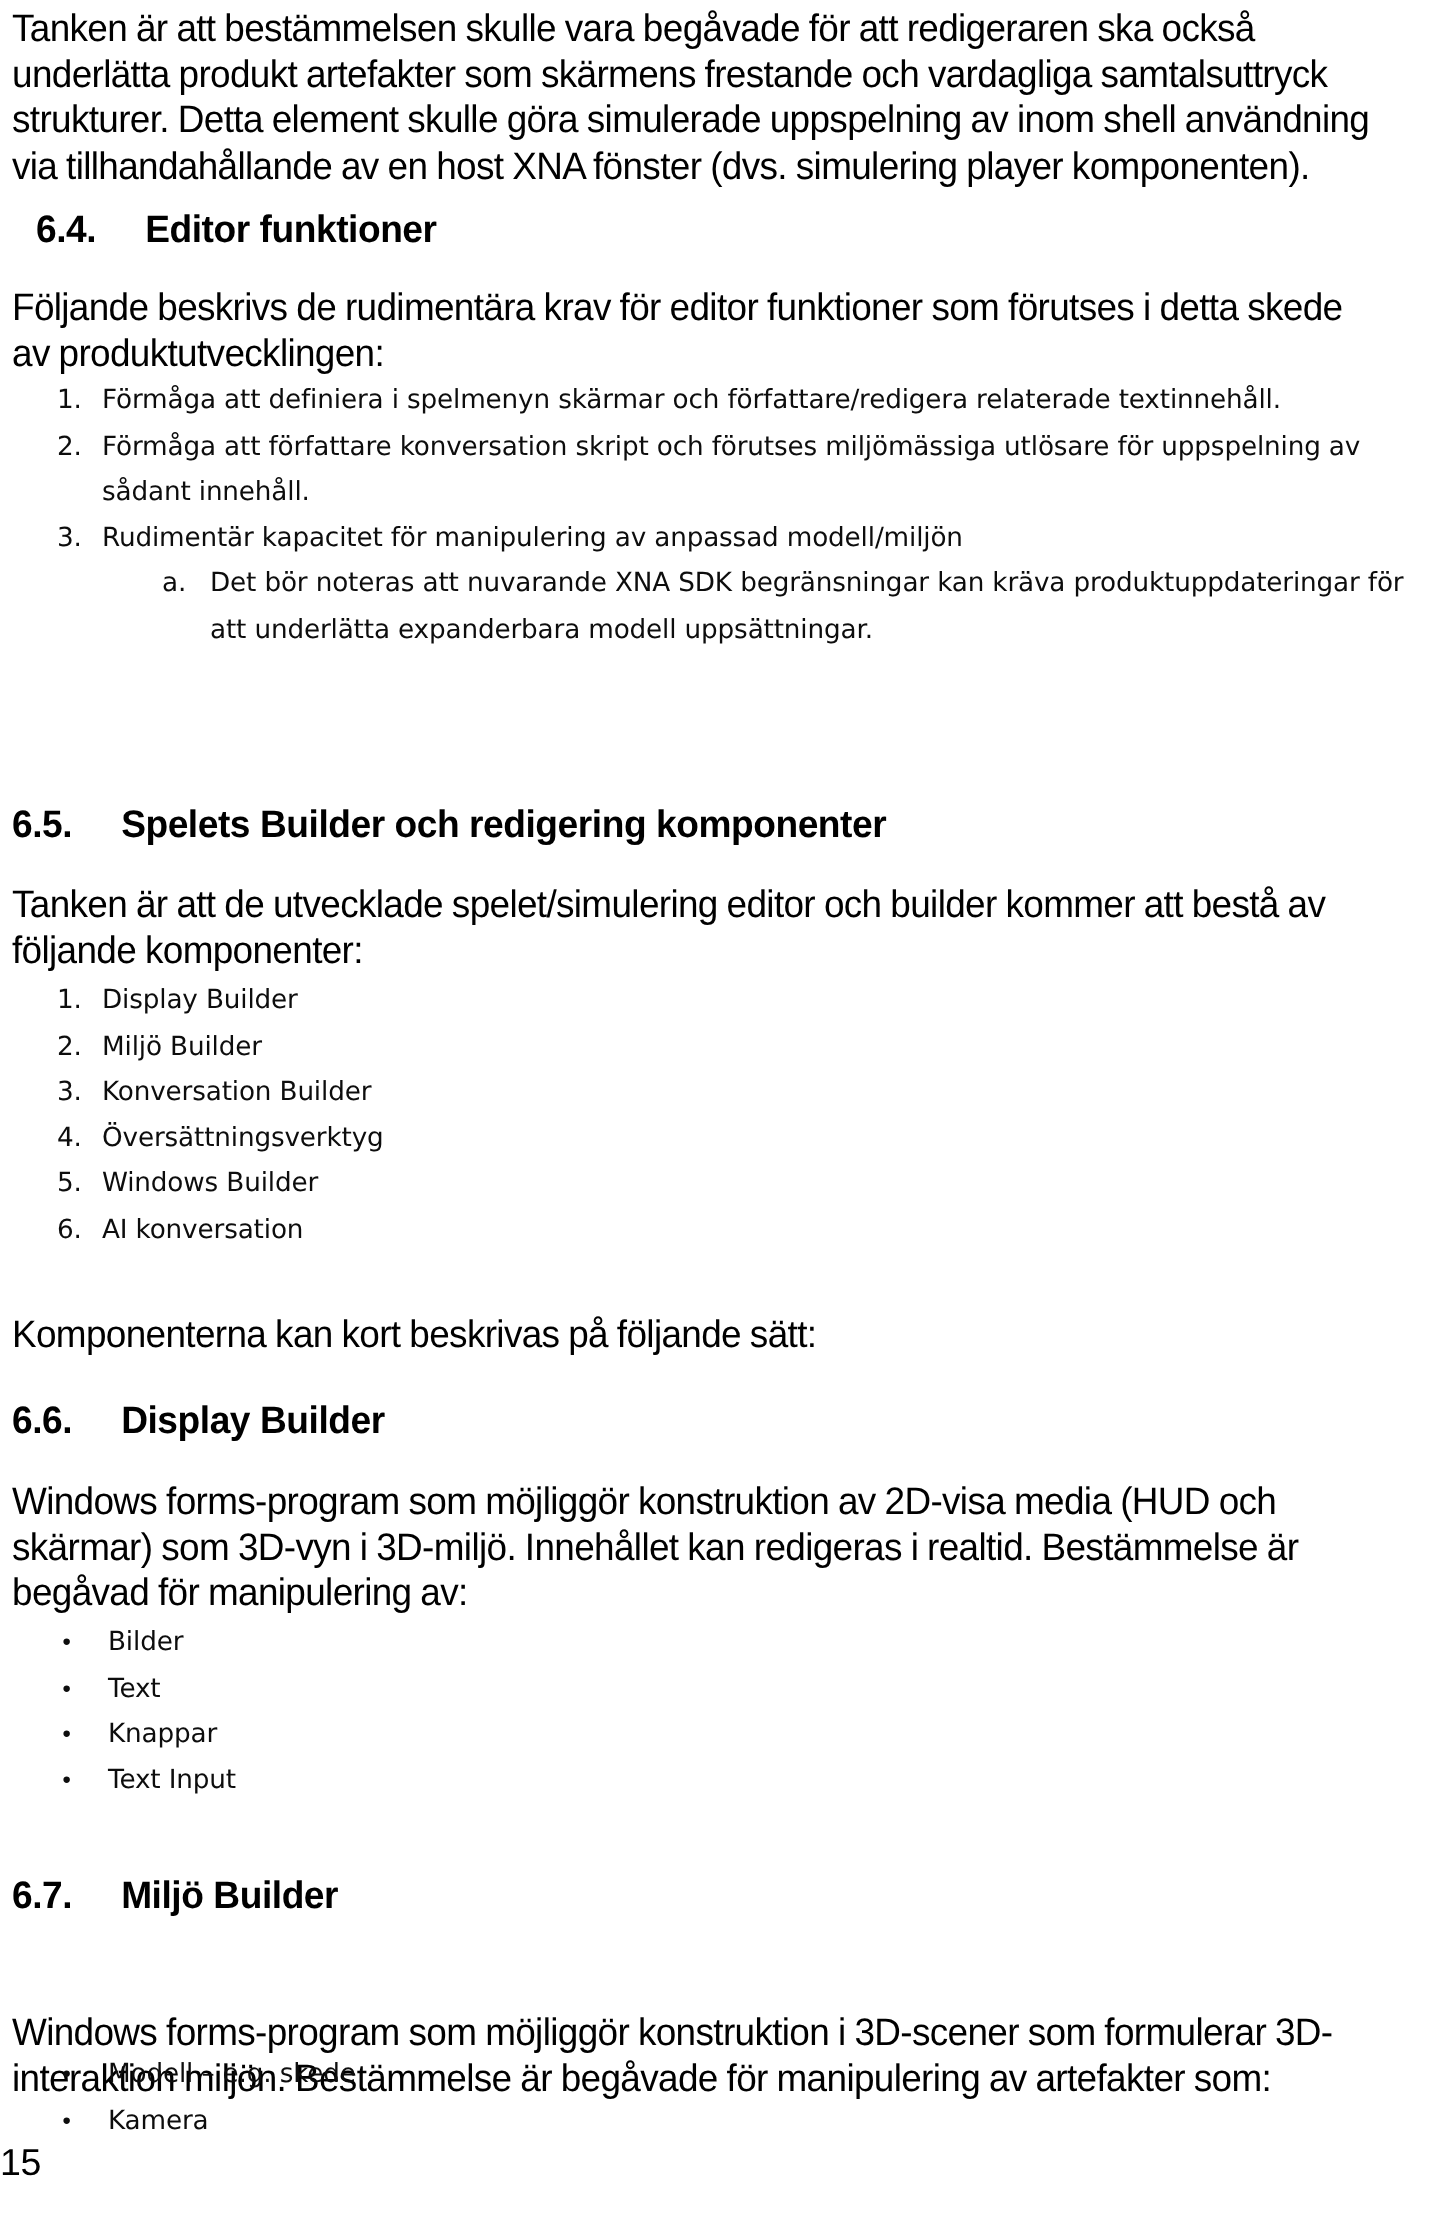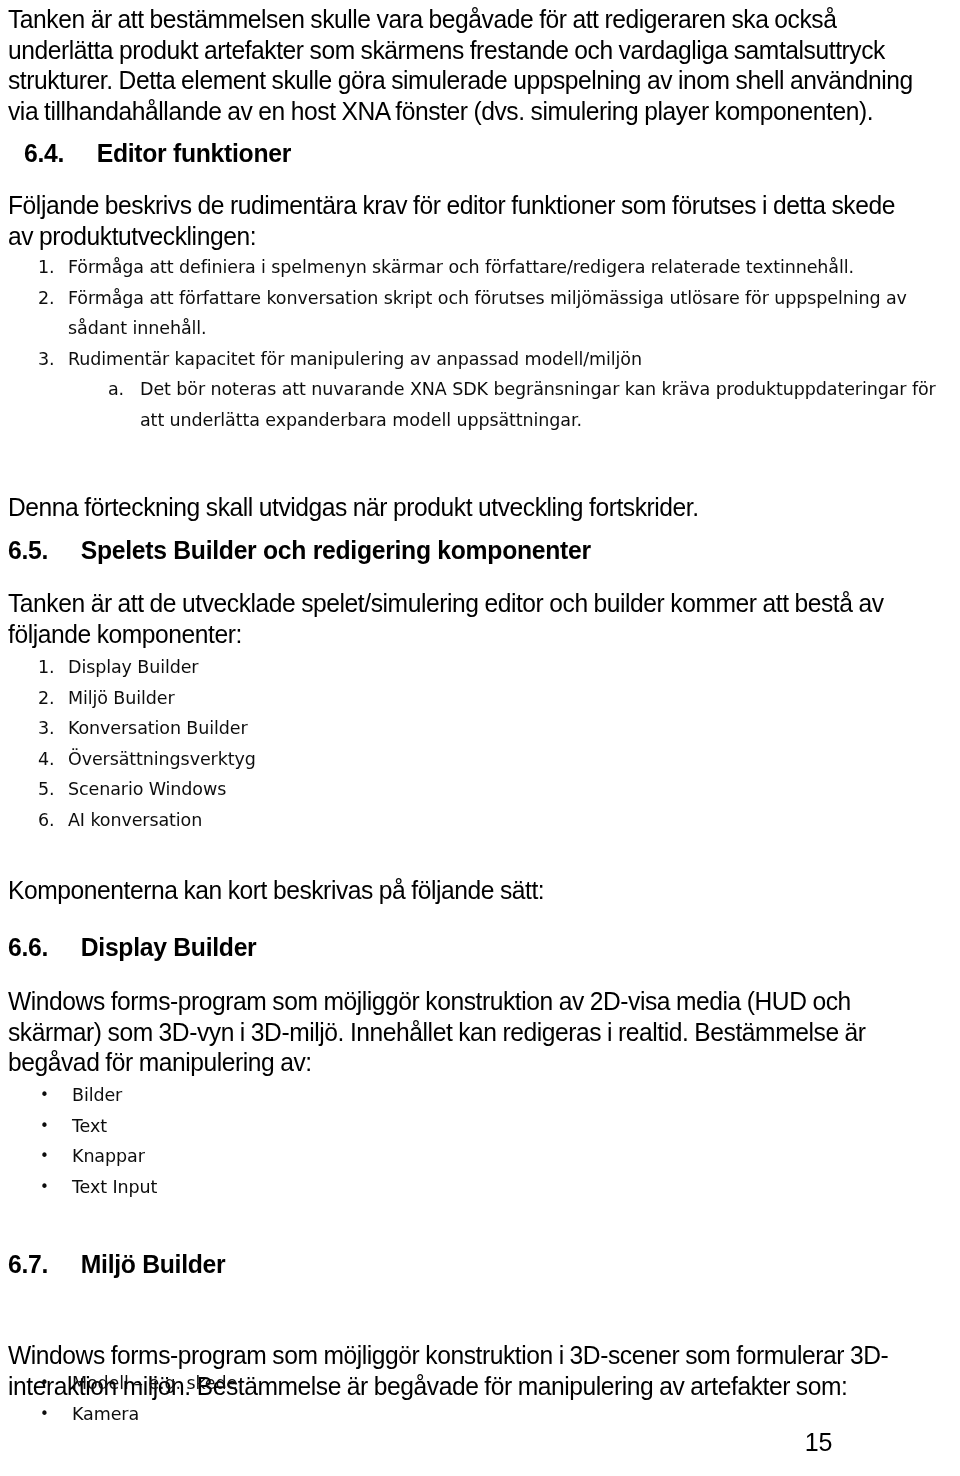--- a/index.html
+++ b/index.html
@@ -110,21 +110,21 @@
   #heading-65      { left: 8px;  top: 535px; width: 700px; }
   #para-65-intro   { left: 8px;  top: 588px; width: 945px; }
   #list-65         { left: 0;    top: 652px; width: 500px; }
   #para-65-close   { left: 8px;  top: 875px; width: 700px; }
   #heading-66      { left: 8px;  top: 932px; width: 600px; }
   #para-66-intro   { left: 8px;  top: 986px; width: 952px; }
   #list-66         { left: 0;    top: 1080px; width: 400px; }
   #heading-67      { left: 8px;  top: 1249px; width: 500px; }
   #para-67-intro   { left: 8px;  top: 1340px; width: 950px; }
   #list-67         { left: 0;    top: 1368px; width: 400px; }
-  #page-number     { left: 0;    top: 1428px; width: 832px; text-align: right; }
+  #page-number     { left: 0;    top: 1428px; width: 832px; text-align: left; }
 
   #page-number .pn {
     font-family: "Liberation Sans", sans-serif;
     font-size: 25px;
     letter-spacing: -0.3px;
     color: #000;
   }
 </style>
 </head>
 <body>
@@ -162,23 +162,20 @@
       </li>
     </ul>
     <ul class="list lvl2">
       <li class="li">
         <span class="marker">a.</span>
         <span class="litext">Det bör noteras att nuvarande XNA SDK begränsningar kan kräva produktuppdateringar för att underlätta expanderbara modell uppsättningar.</span>
       </li>
     </ul>
   </div>
 
-  <div class="blk" id="para-64-close">
-    <p class="body-para">Denna förteckning skall utvidgas när produkt utveckling fortskrider.</p>
-  </div>
 
   <div class="blk" id="heading-65">
     <div class="heading">
       <span class="num">6.5.</span>
       <span class="htext">Spelets Builder och redigering komponenter</span>
     </div>
   </div>
 
   <div class="blk" id="para-65-intro">
     <p class="body-para">Tanken är att de utvecklade spelet/simulering editor och builder kommer att bestå av följande komponenter:</p>
@@ -197,21 +194,21 @@
       <li class="li">
         <span class="marker">3.</span>
         <span class="litext">Konversation Builder</span>
       </li>
       <li class="li">
         <span class="marker">4.</span>
         <span class="litext">Översättningsverktyg</span>
       </li>
       <li class="li">
         <span class="marker">5.</span>
-        <span class="litext"> Scenario Windows</span>
+        <span class="litext"> Windows Builder</span>
       </li>
       <li class="li">
         <span class="marker">6.</span>
         <span class="litext">AI konversation</span>
       </li>
     </ul>
   </div>
 
   <div class="blk" id="para-65-close">
     <p class="body-para">Komponenterna kan kort beskrivas på följande sätt:</p>

